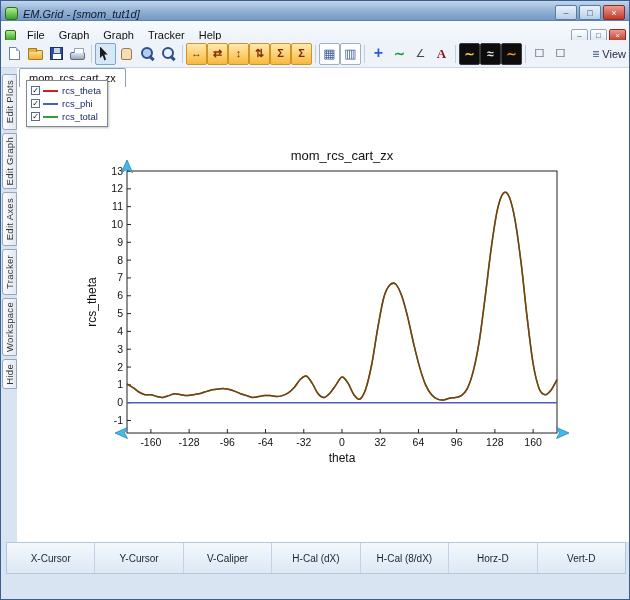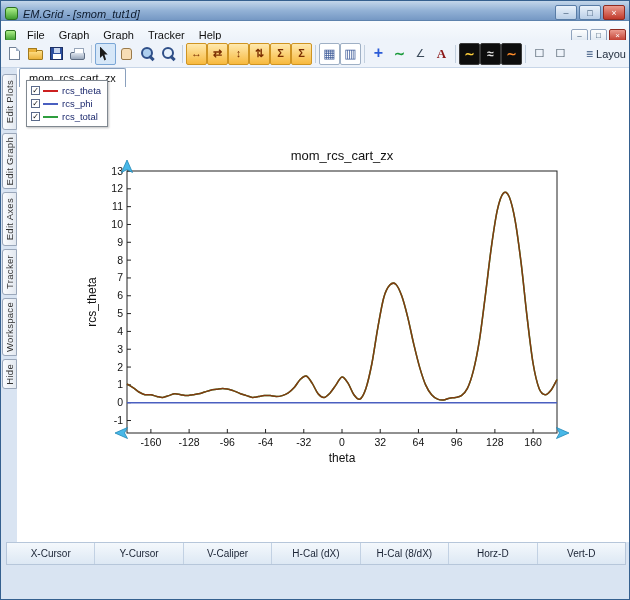--- a/index.html
+++ b/index.html
@@ -108,21 +108,21 @@
   
   #sidetabs { position:absolute; left:1px; top:73px; width:16px; display:flex;
               flex-direction:column; gap:3px; }
   .stab { width:15px; background:linear-gradient(90deg,#fbfcfe,#e2e8f0);
           border:1px solid #9aa7ba; border-radius:3px 0 0 3px;
           display:flex; align-items:center; justify-content:center; }
   .stab span { writing-mode:vertical-rl; transform:rotate(180deg); font-size:9.5px;
                color:#333; letter-spacing:.3px; }
 
   
-  #statusbar { position:absolute; left:5px; top:541px; width:620px; height:23px; display:flex;
+  #statusbar { position:absolute; left:5px; top:541px; width:620px; height:32px; display:flex;
                background:linear-gradient(#f4f8fc,#dde8f4); border:1px solid #b6c6da; }
   .scell { flex:1; display:flex; align-items:center; justify-content:center;
            font-size:10px; color:#1a2334; border-right:1px solid #c2d1e3; }
   .scell:last-child { border-right:none; }
 </style>
 </head>
 <body>
 
 <div id="window">
 
@@ -231,21 +231,21 @@
         <div class="tsep"></div>
         <div class="tbtn plainsm">
           <span>☐</span>
         </div>
         <div class="tbtn plainsm">
           <span>☐</span>
         </div>
       </div>
     <div id="layout-button">
       <span class="lic">≡</span>
-      <span>Layou</span>
+      <span>View</span>
     </div>
   </div>
 
   <div id="client">
     <div id="doc-tab">
       <span>mom_rcs_cart_zx</span>
     </div>
     <div id="chart-wrap"><svg width="488" height="332">
           <rect x="42" y="24" width="430" height="262" fill="#fff" stroke="#222" stroke-width="1"></rect>
           <text x="257" y="13" text-anchor="middle" font-size="13" fill="#111">mom_rcs_cart_zx</text>

